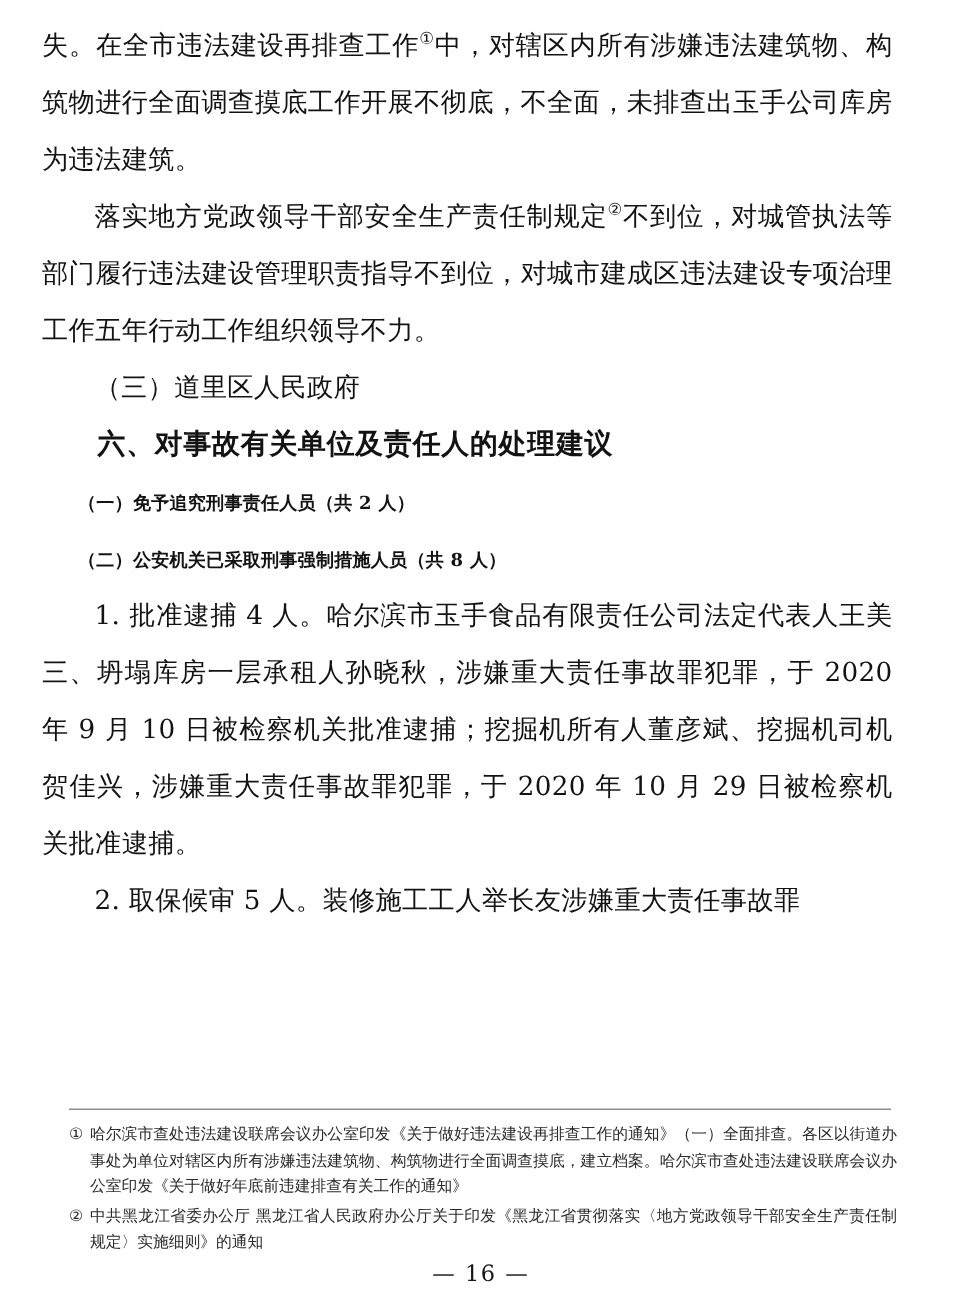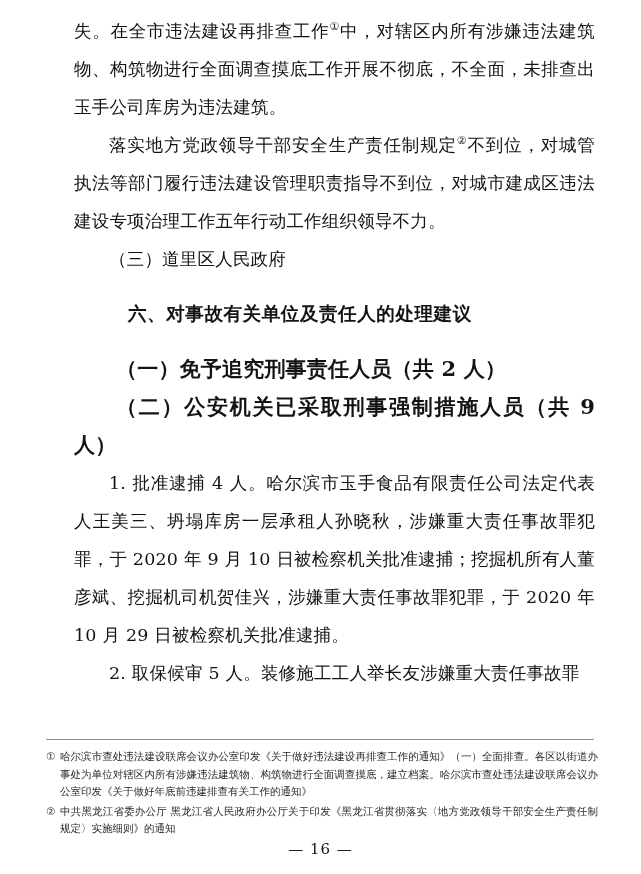--- a/index.html
+++ b/index.html
@@ -13,50 +13,50 @@
     font-family: "DejaVu Serif", "Liberation Serif", serif;
     color: #111111;
     position: relative;
     overflow: hidden;
   }
   .page {
     position: relative;
     width: 641px;
     height: 874px;
     box-sizing: border-box;
-    padding: 12px 46px 0 74px;
+    padding: 12px 46px 0 28px;
   }
   .body-text {
     font-size: 17.5px;
     line-height: 38px;
     text-align: justify;
     text-justify: inter-ideograph;
     letter-spacing: 0.2px;
     color: #131313;
   }
   p.para {
     margin: 0;
     text-indent: 0;
   }
   p.indent {
     margin: 0;
     text-indent: 2em;
   }
   p.heading {
-    margin: 17px;
+    margin: 0;
     text-indent: 2em;
     font-weight: bold;
     font-size: 18.5px;
     letter-spacing: 0.6px;
   }
   p.subheading {
     margin: 0;
     text-indent: 2em;
     font-weight: bold;
-    font-size: 21px;
+    font-size: 12px;
   }
   sup.fn {
     font-size: 11px;
     vertical-align: super;
     line-height: 0;
   }
   .footnote-rule {
     position: absolute;
     left: 46px;
     top: 739px;
@@ -108,21 +108,21 @@
 
     <p class="indent">落实地方党政领导干部安全生产责任制规定<sup class="fn">②</sup>不到位，对城管执法等部门履行违法建设管理职责指导不到位，对城市建成区违法建设专项治理工作五年行动工作组织领导不力。</p>
 
     <p class="indent">（三）道里区人民政府</p>
 
     <p class="heading">六、对事故有关单位及责任人的处理建议</p>
 
     <p class="subheading">（一）免予追究刑事责任人员（共 2 人）</p>
 
 
-    <p class="subheading">（二）公安机关已采取刑事强制措施人员（共 9 人）</p>
+    <p class="subheading">（二）公安机关已采取刑事强制措施人员（共 8 人）</p>
 
     <p class="indent">1. 批准逮捕 4 人。哈尔滨市玉手食品有限责任公司法定代表人王美三、坍塌库房一层承租人孙晓秋，涉嫌重大责任事故罪犯罪，于 2020 年 9 月 10 日被检察机关批准逮捕；挖掘机所有人董彦斌、挖掘机司机贺佳兴，涉嫌重大责任事故罪犯罪，于 2020 年 10 月 29 日被检察机关批准逮捕。</p>
 
     <p class="indent">2. 取保候审 5 人。装修施工工人举长友涉嫌重大责任事故罪</p>
 
   </div>
 
   <div class="footnote-rule"></div>
 
   <div class="footnotes">

